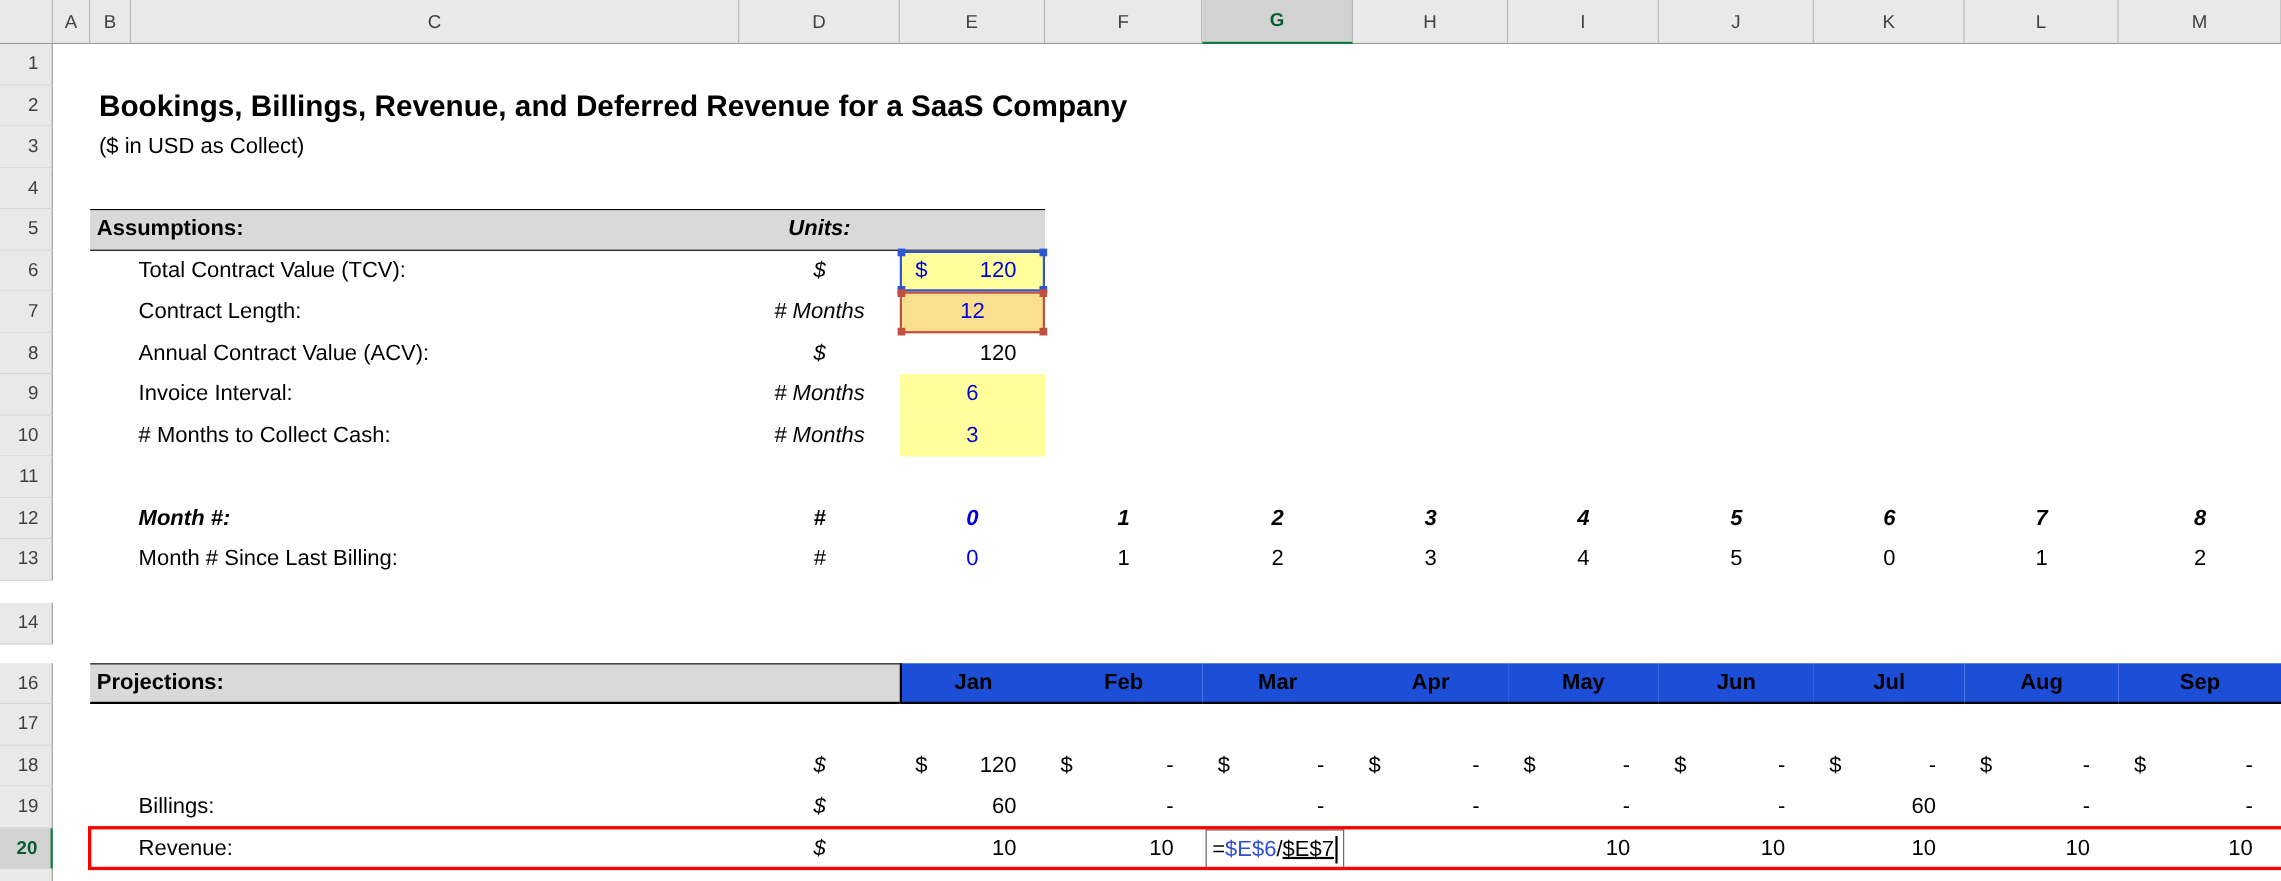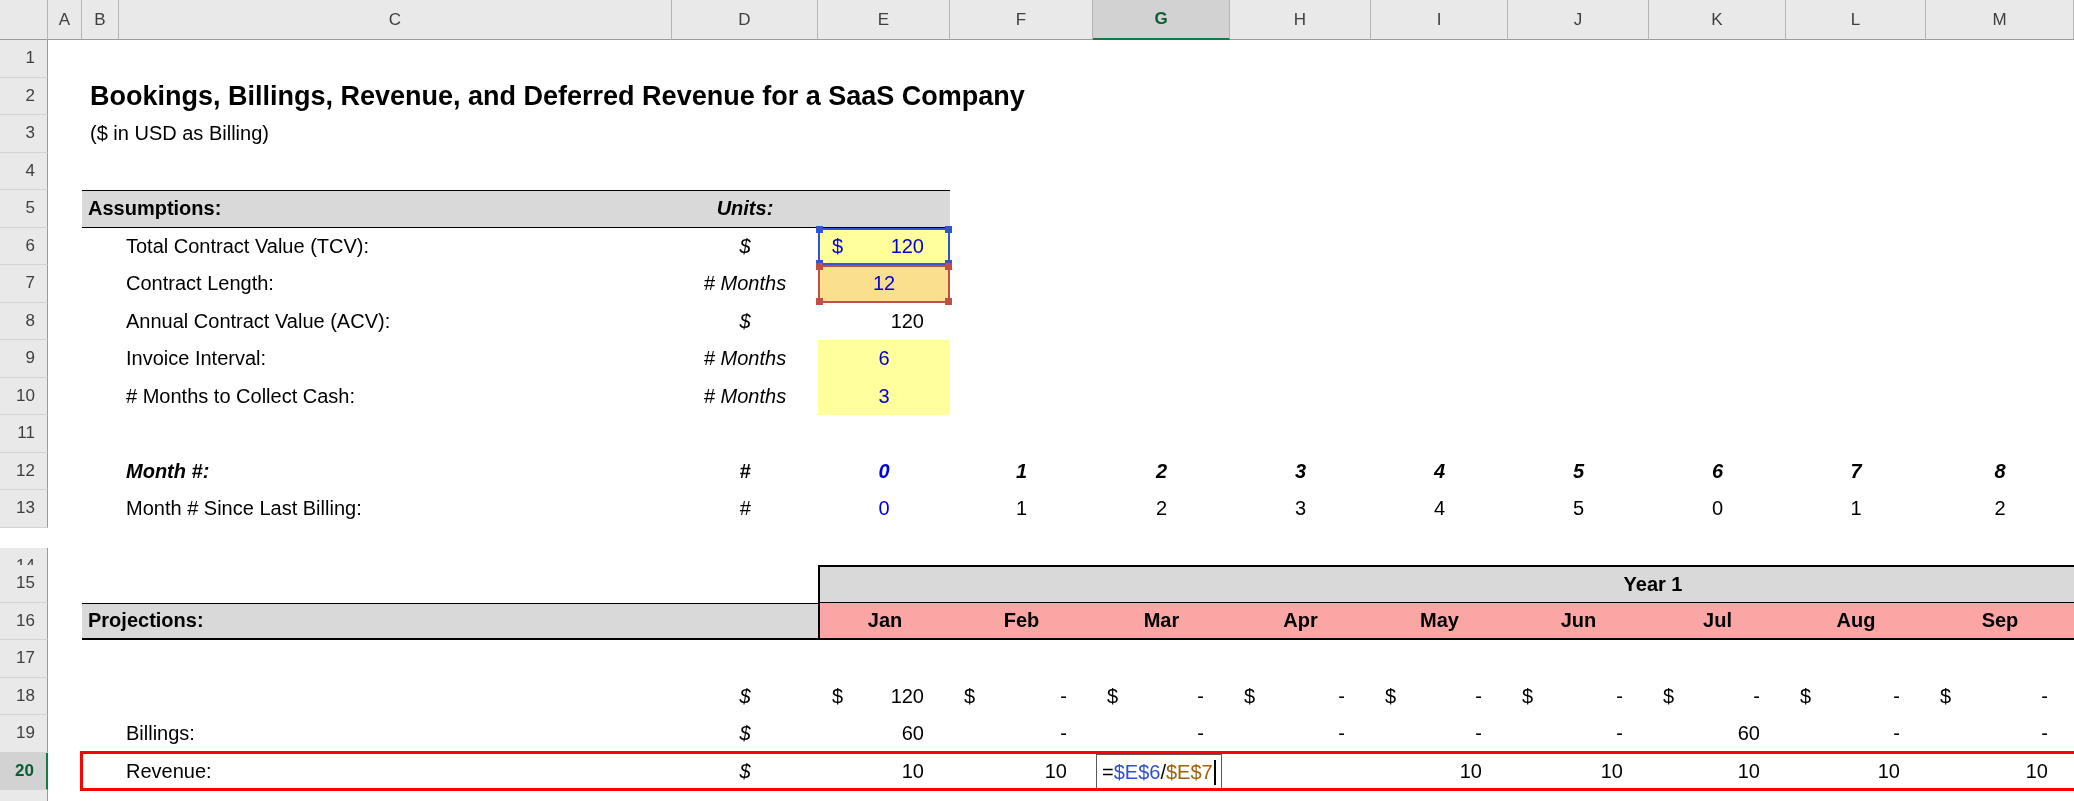--- a/index.html
+++ b/index.html
@@ -40,36 +40,36 @@
   .tan{background:#fadf8e;}
 
   .bar-assume{left:82px;width:868px;background:#d9d9d9;border-top:1.5px solid #000;border-bottom:1.5px solid #000;}
   .bar-label{font-weight:bold;padding-left:6px;text-align:center;}
   .units-label{position:absolute;left:590px;width:146px;text-align:center;font-weight:bold;font-style:italic;}
 
   .year{left:818px;width:1668px;background:#d9d9d9;font-weight:bold;justify-content:center;
     border-top:2px solid #000;border-bottom:1px solid #000;border-left:2px solid #000;}
   .projhead{left:82px;width:736px;background:#d9d9d9;font-weight:bold;padding-left:6px;
     border-top:1px solid #000;border-bottom:2px solid #000;}
-  .mhead{background:#fca5a5;font-weight:bold;justify-content:center;border-bottom:2px solid #000;}
+  .mhead{background:#1d4ed8;font-weight:bold;justify-content:center;border-bottom:2px solid #000;}
   .mhead-first{border-left:2px solid #000;}
 
   
   .sel{position:absolute;left:818px;width:132px;height:37.5px;z-index:5;pointer-events:none;box-sizing:border-box;}
   .sel-blue{top:227.5px;border:2px solid #2d55d6;}
   .sel-red{top:265px;border:2px solid #bf5044;}
   .hd{position:absolute;width:7px;height:7px;}
   .sel-blue .hd{background:#2d55d6;}
   .sel-red .hd{background:#bf5044;}
   .hd.tl{left:-4px;top:-4px}.hd.tr{right:-4px;top:-4px}.hd.bl{left:-4px;bottom:-4px}.hd.br{right:-4px;bottom:-4px}
 
   .fx{position:absolute;left:1096px;top:754px;height:35px;background:#fff;border:1px solid #595959;
     display:flex;align-items:center;padding:0 5px;z-index:6;font-size:20px;}
   .f-blue{color:#2d4fd2;}
-  .f-red{color:#a16207;}
+  .f-red{color:#000000;text-decoration:underline;}
   .caret{width:2px;height:25px;background:#000;margin-left:1px;}
 
   .annot{position:absolute;left:80px;top:751px;width:2010px;height:40px;border:3px solid #ff0000;
     box-sizing:border-box;z-index:7;pointer-events:none;}
 </style>
 </head>
 <body>
 
 <div class="sheet">
 
@@ -94,21 +94,21 @@
     <div class="rowhead">1</div>
   </div>
 
   <div class="row" style="top:77.5px">
     <div class="rowhead">2</div>
     <div class="cell title">Bookings, Billings, Revenue, and Deferred Revenue for a SaaS Company</div>
   </div>
 
   <div class="row" style="top:115px">
     <div class="rowhead">3</div>
-    <div class="cell subtitle">($ in USD as Billing)</div>
+    <div class="cell subtitle">($ in USD as Collect)</div>
   </div>
 
   <div class="row" style="top:152.5px">
     <div class="rowhead">4</div>
   </div>
 
   <div class="row" style="top:190px">
     <div class="rowhead">5</div>
     <div class="cell bar-assume">
       <span class="bar-label">Assumptions:</span>
@@ -185,24 +185,20 @@
     <div class="cell col-J center">5</div>
     <div class="cell col-K center">0</div>
     <div class="cell col-L center">1</div>
     <div class="cell col-M center">2</div>
   </div>
 
   <div class="row" style="top:548px">
     <div class="rowhead">14</div>
   </div>
 
-  <div class="row" style="top:565px">
-    <div class="rowhead">15</div>
-    <div class="cell year">Year 1</div>
-  </div>
 
   <div class="row" style="top:602.5px">
     <div class="rowhead">16</div>
     <div class="cell projhead">Projections:</div>
     <div class="cell col-E mhead mhead-first">Jan</div>
     <div class="cell col-F mhead">Feb</div>
     <div class="cell col-G mhead">Mar</div>
     <div class="cell col-H mhead">Apr</div>
     <div class="cell col-I mhead">May</div>
     <div class="cell col-J mhead">Jun</div>

